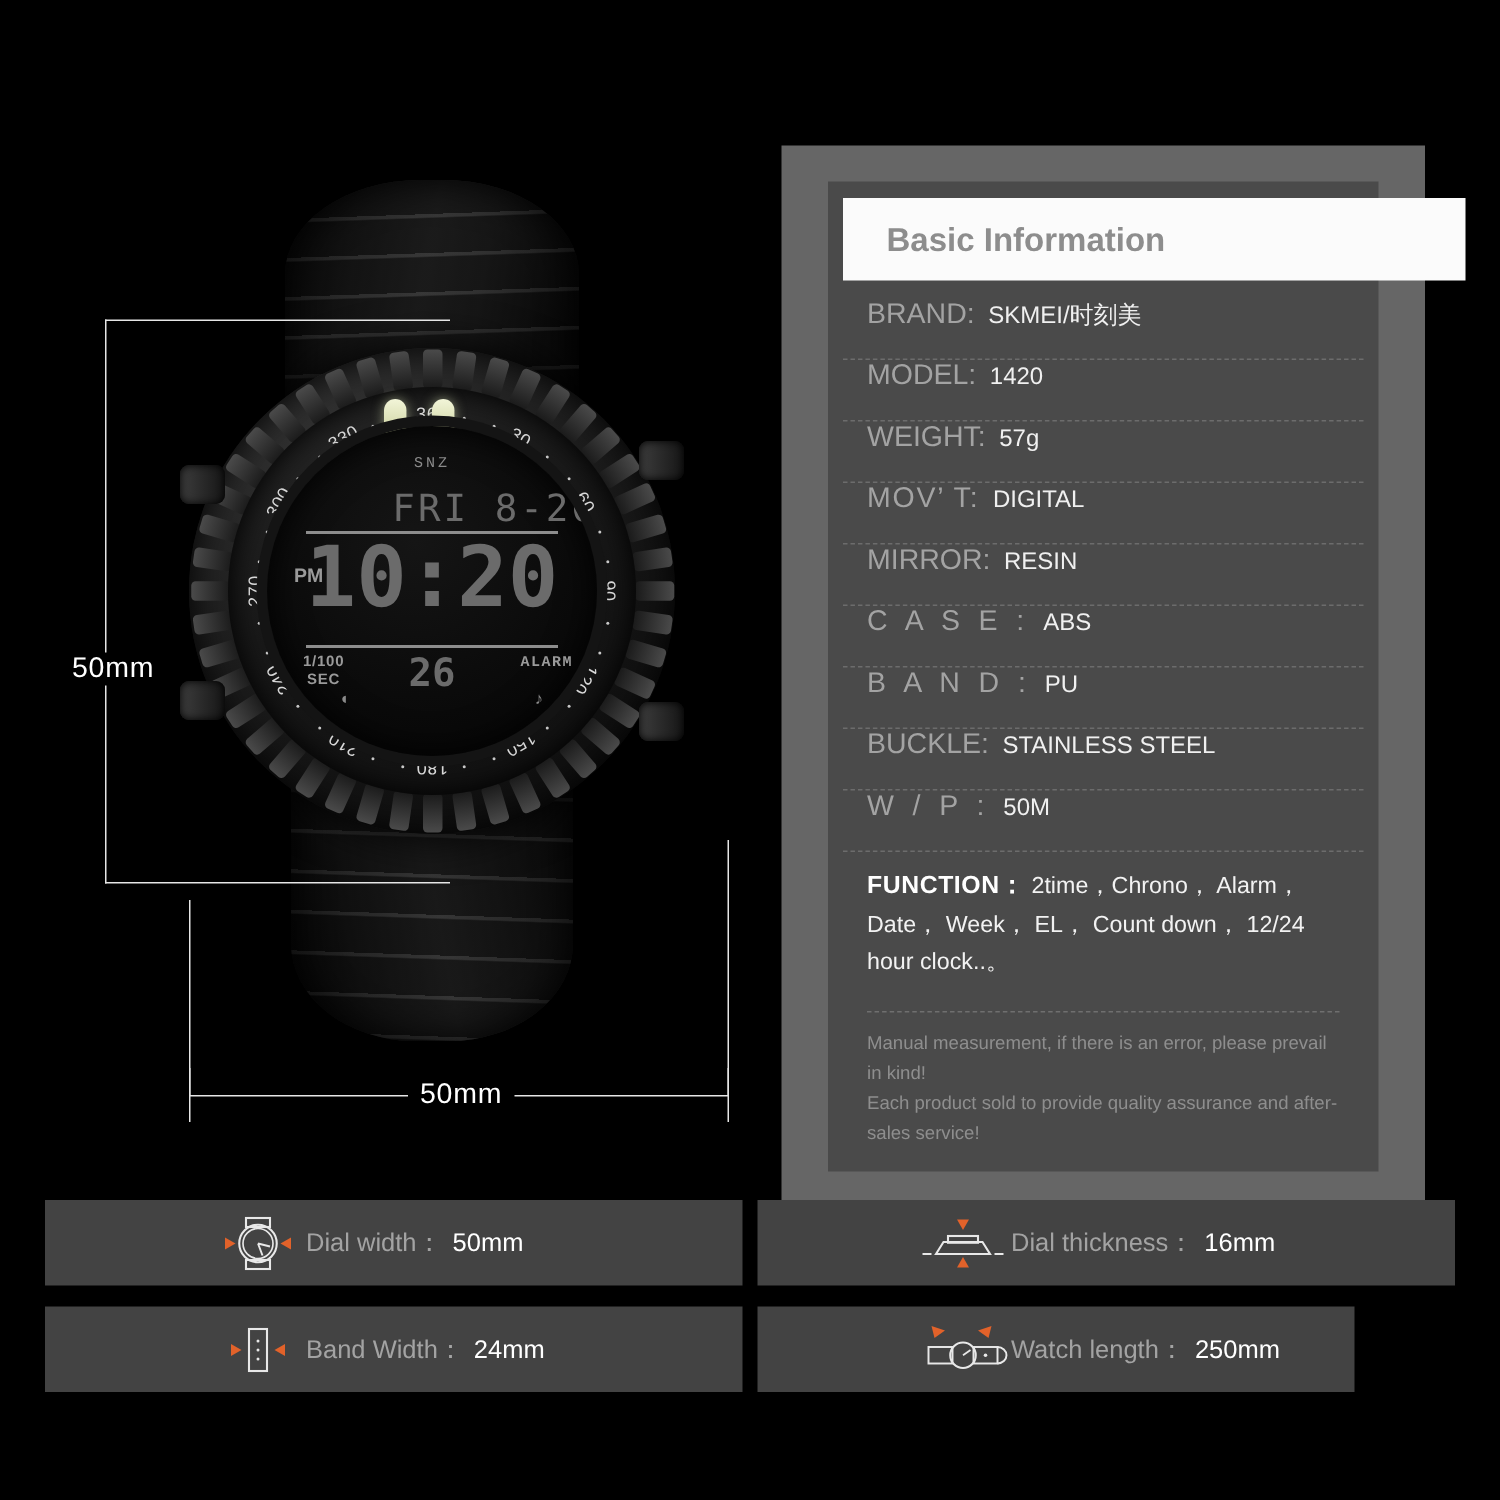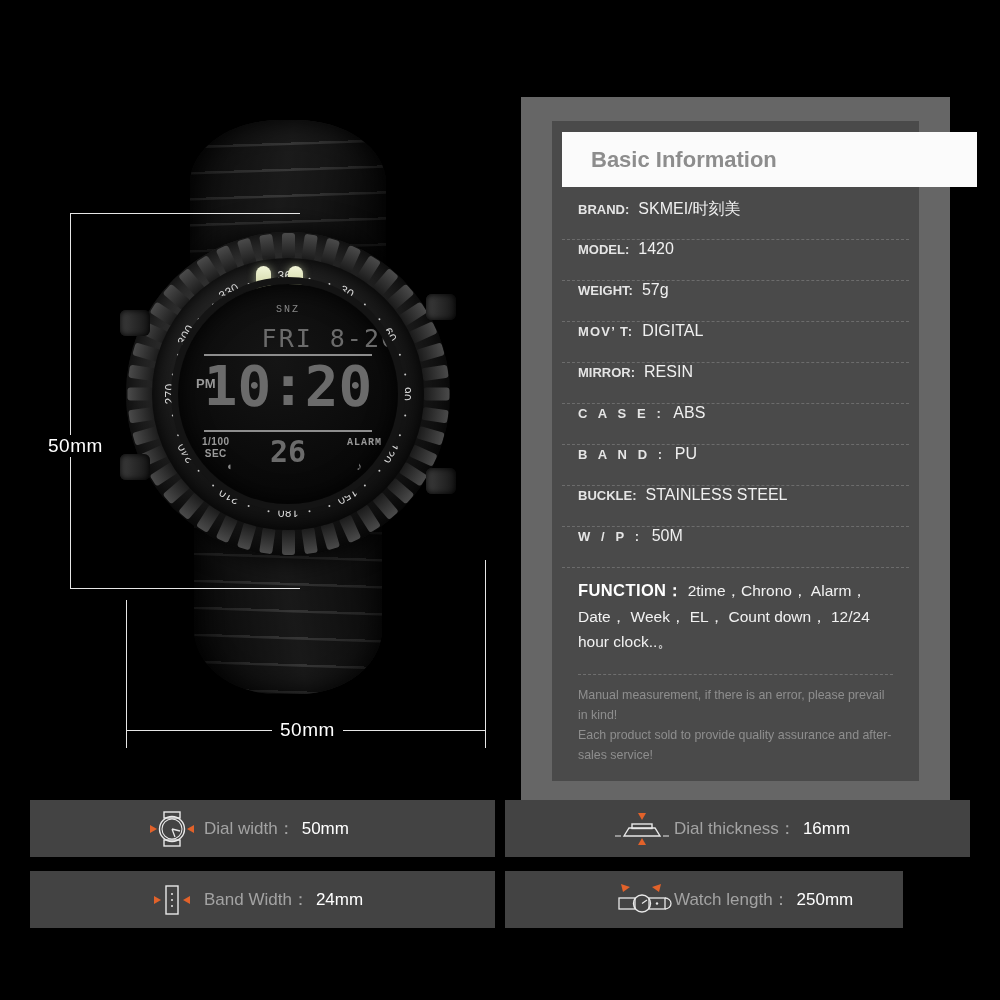--- a/index.html
+++ b/index.html
@@ -113,21 +113,21 @@
     color:#6b6b6b; letter-spacing:0px; line-height:1;
   }
   .lcd .bar2 { position:absolute; top:146px; left:26px; right:26px; height:2px; background:#8d8d8d; }
   .lcd .hund {
     position:absolute; top:152px; left:24px; text-align:center;
     font-family:"Liberation Sans",sans-serif; font-size:10px; font-weight:700;
     color:#9a9a9a; line-height:1.15; letter-spacing:.5px;
   }
   .lcd .sec {
     position:absolute; top:150px; left:0; right:0; text-align:center;
-    font-family:"DejaVu Sans Mono", monospace; font-size:30px; font-weight:700; color:#6b6b6b;
+    font-family:"DejaVu Sans Mono", monospace; font-size:26px; font-weight:700; color:#6b6b6b;
   }
   .lcd .alarm {
     position:absolute; top:153px; right:16px;
     font-family:Liberation Mono, monospace; font-size:10px; font-weight:700;
     color:#9a9a9a; letter-spacing:1px;
   }
   .lcd .wave { position:absolute; top:176px; left:48px; font-size:11px; color:#8a8a8a; }
   .lcd .bell { position:absolute; top:176px; right:36px; font-size:11px; color:#8a8a8a; }
 
   
@@ -153,21 +153,21 @@
   .panel-header span {
     color:#8d8d8d; font-size:22px; font-weight:700; font-family:"Liberation Sans", sans-serif;
   }
   .spec-list { position:absolute; left:10px; top:78px; width:347px; }
   .spec-row {
     display:flex; align-items:baseline; padding:0 0 0 16px;
     height:41px; border-bottom:1px dashed #6c6c6c;
   }
   .spec-row:last-of-type { border-bottom:none; }
   .spec-label {
-    color:#e5e5e5; font-weight:700; font-size:13px; white-space:nowrap;
+    color:#a3a3a3; font-weight:400; font-size:19px; white-space:nowrap;
     font-family:"Liberation Sans", sans-serif;
   }
   .spec-label.wide { letter-spacing:3.6px; }
   .spec-label.semi { letter-spacing:1.2px; }
   .spec-value {
     color:#f0f0f0; font-size:16px; font-weight:400; margin-left:9px;
     font-family:"Liberation Sans", sans-serif; white-space:nowrap;
   }
   .func-row { padding:9px 14px 6px 16px; border-bottom:none; }
   .func-text {

